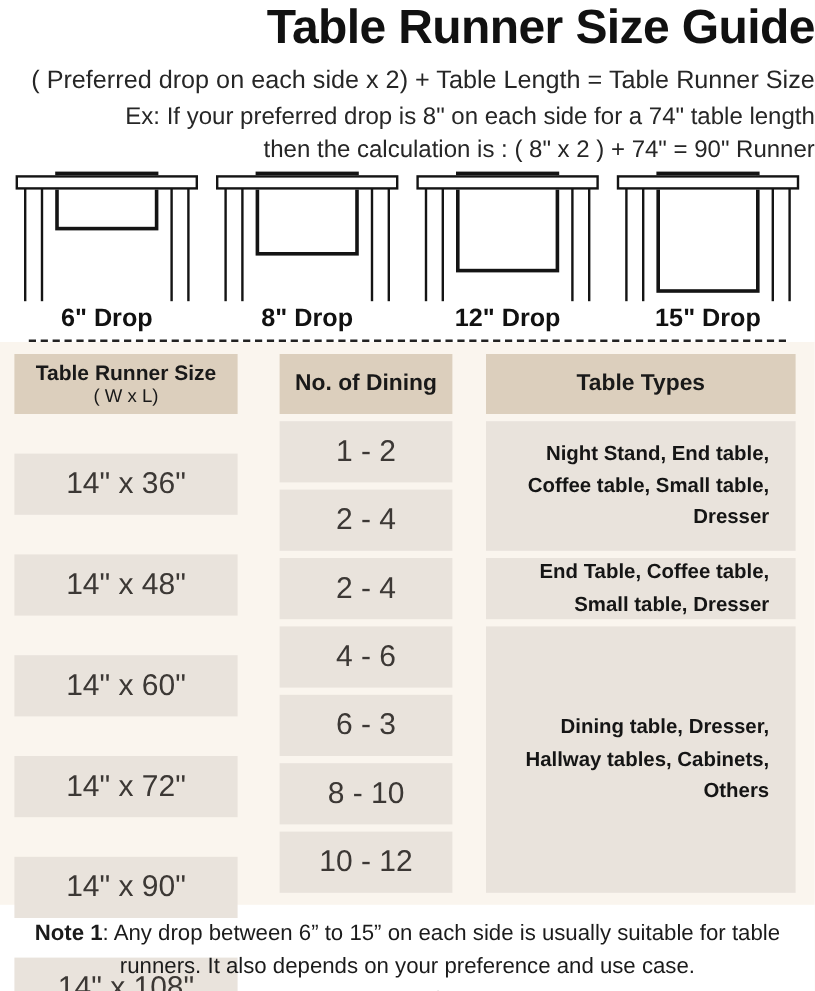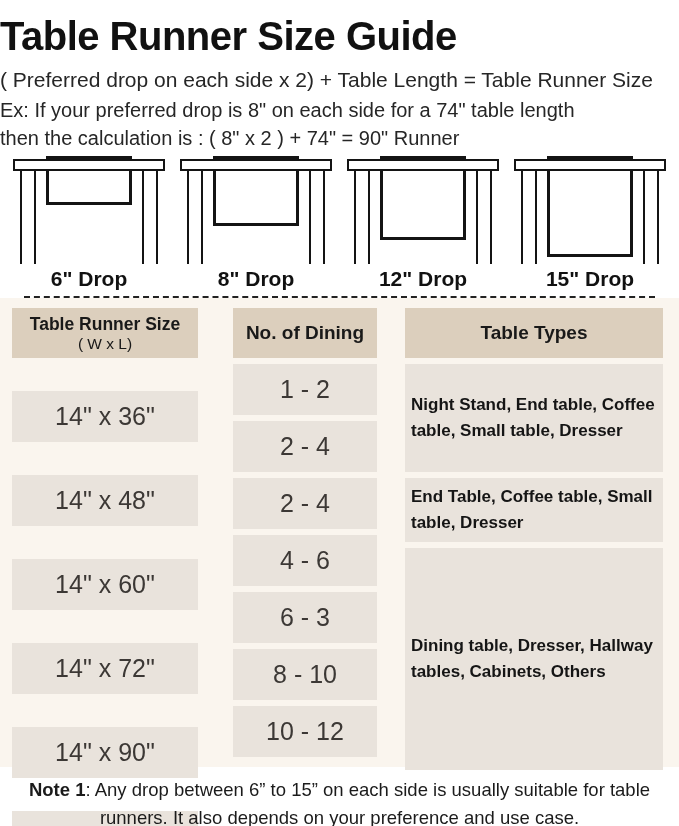--- a/index.html
+++ b/index.html
@@ -4,21 +4,21 @@
 <style>
   html,body{margin:0;padding:0;}
   body{
     width:679px;height:826px;
     background:#ffffff;
     font-family:"Liberation Sans","DejaVu Sans",sans-serif;
     color:#1c1c1c;
     overflow:hidden;
   }
   
-  .top-section{text-align:left;padding-top:14px;}
+  .top-section{text-align:right;padding-top:1px;}
   .page-title{
     margin:0;
     font-size:40px;
     font-weight:bold;
     letter-spacing:-0.5px;
     color:#111;
   }
   .formula-line{margin:9px 0 0;font-size:21px;color:#262626;}
   .ex-line1{margin:7px 0 0;font-size:20px;color:#262626;}
   .ex-line2{margin:5px 0 0;font-size:20px;color:#262626;}
@@ -76,25 +76,25 @@
   .h-single{font-size:19px;font-weight:bold;}
   .cell{
     background:var(--cell_bg,#e9e3dc);
     height:51px;
     display:flex;justify-content:center;align-items:center;
     font-size:25px;color:#3c3835;
   }
   .tcell{
     background:var(--cell_bg,#e9e3dc);
     display:flex;justify-content:center;align-items:center;
-    text-align:left;font-weight:bold;font-size:17px;line-height:1.55;
-    color:#151515;padding:0 6px;box-sizing:border-box;
+    text-align:right;font-weight:bold;font-size:17px;line-height:1.55;
+    color:#151515;padding:0 22px;box-sizing:border-box;
   }
   .tcell.g1{height:108px;}
-  .tcell.g2{height:64px;}
+  .tcell.g2{height:51px;}
   .tcell.g3{height:222px;}
 
   
   .notes{padding:9px 6px 0;text-align:center;font-size:18.5px;line-height:1.5;color:#1b1b1b;}
   .notes p{margin:0 auto;max-width:665px;}
   .notes b{font-weight:bold;}
 </style>
 </head>
 <body>
 

